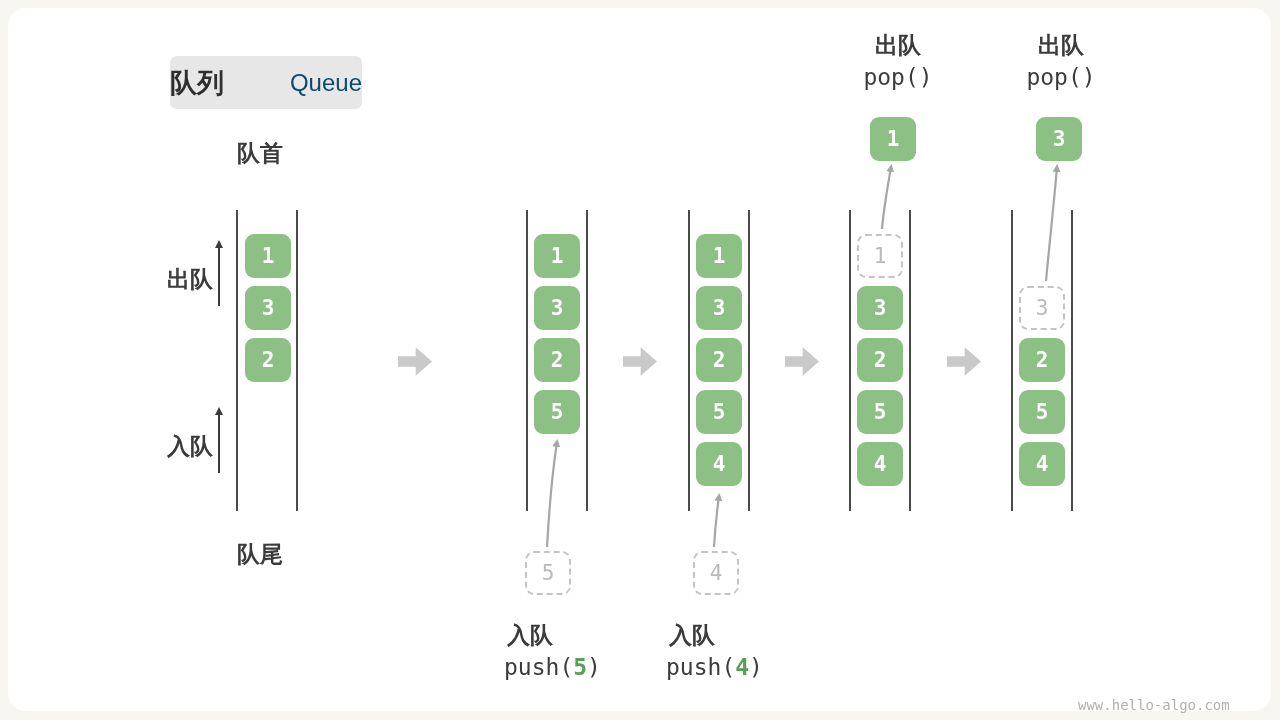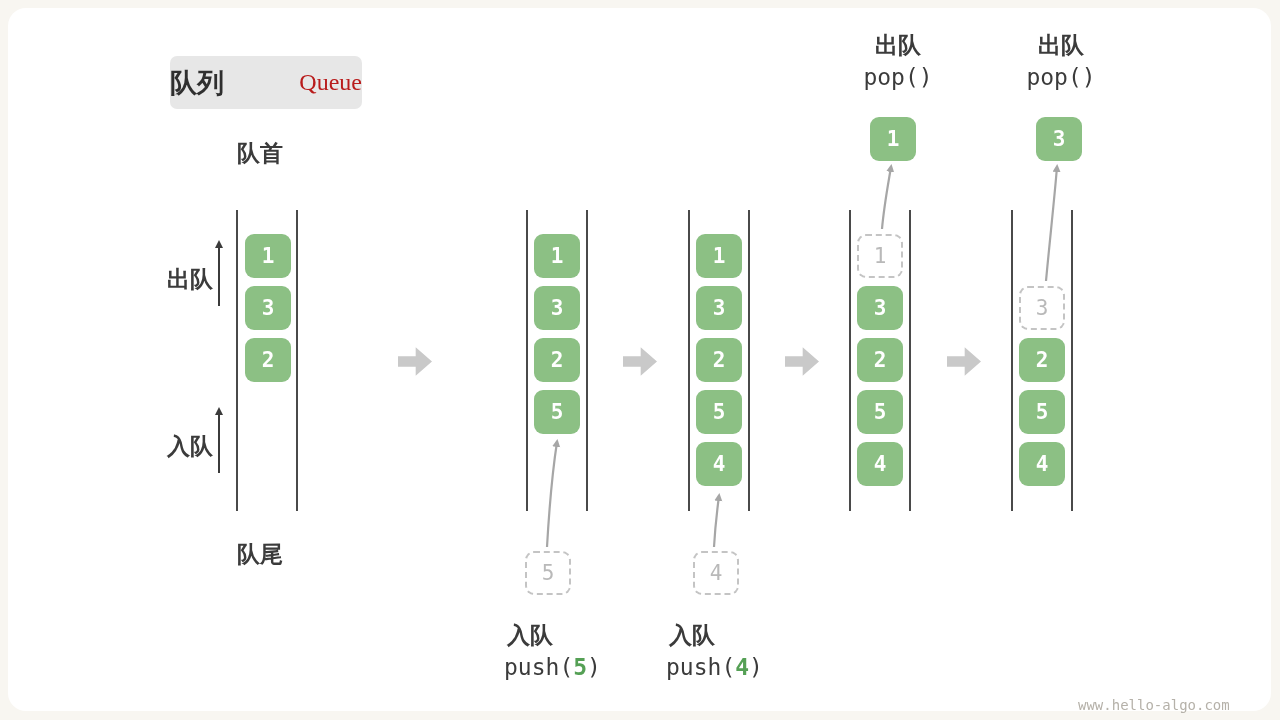--- a/index.html
+++ b/index.html
@@ -2,21 +2,21 @@
 <html style="--cell-green: #8CC084; --block-arrow: #C9C9C9; --arg-green: #55A055;"><head>
 <meta charset="utf-8">
 <style>
   html,body{margin:0;padding:0;background:#F8F6F1;}
   .canvas{position:relative;width:1280px;height:720px;background:#F8F6F1;font-family:"Liberation Sans",sans-serif;color:#3B3B3B;overflow:hidden;}
   .card{position:absolute;left:8px;top:8px;width:1263px;height:703px;background:#FFFFFF;border-radius:18px;}
   .abs{position:absolute;}
   .cn{font-weight:bold;font-size:23px;color:#3B3B3B;}
   .badge{position:absolute;left:170px;top:48px;width:192px;height:53px;background:#E7E7E7;border-radius:7px;display:flex;align-items:center;justify-content:space-between;gap:10px;margin-top:8px;}
   .badge .cn-t{font-weight:bold;font-size:27px;color:#2F2F2F;}
-  .badge .en-t{font-family:Liberation Serif, serif;font-size:24px;color:#b91c1c;}
+  .badge .en-t{font-family:Liberation Sans, sans-serif;font-size:24px;color:#0c4a6e;}
   .rail{position:absolute;top:210px;width:2px;height:301px;background:#4A4A4A;}
   .cell{position:absolute;width:46px;height:44px;border-radius:9px;display:flex;align-items:center;justify-content:center;font-family:"DejaVu Sans Mono",monospace;font-size:21px;font-weight:600;}
   .cell.green{background:var(--cell-green,#8CC084);color:#FFFFFF;}
   .cell.ghost{border:2.5px dashed #C4C4C4;color:#B9B9B9;background:#FFFFFF;box-sizing:border-box;font-weight:400;}
   .barrow{position:absolute;top:346px;width:34px;height:31px;background:var(--block-arrow,#C9C9C9);clip-path:polygon(0% 33%,52% 33%,52% 4%,100% 50%,52% 96%,52% 67%,0% 67%);}
   .oplabel{font-weight:bold;font-size:23px;color:#3B3B3B;}
   .codeline{font-family:"DejaVu Sans Mono",monospace;font-size:23px;color:#3B3B3B;}
   .codeline .arg{color:var(--arg-green,#55A055);font-weight:bold;}
   .center{text-align:center;}
   .watermark{position:absolute;left:1078px;top:697px;font-family:"DejaVu Sans Mono",monospace;font-size:14px;color:#B5B1A9;}

